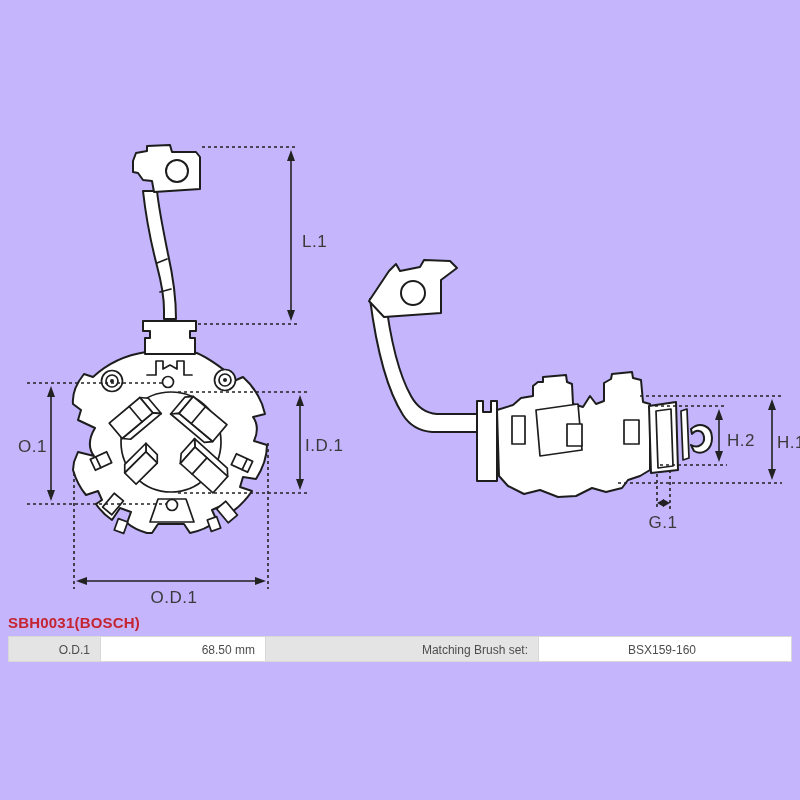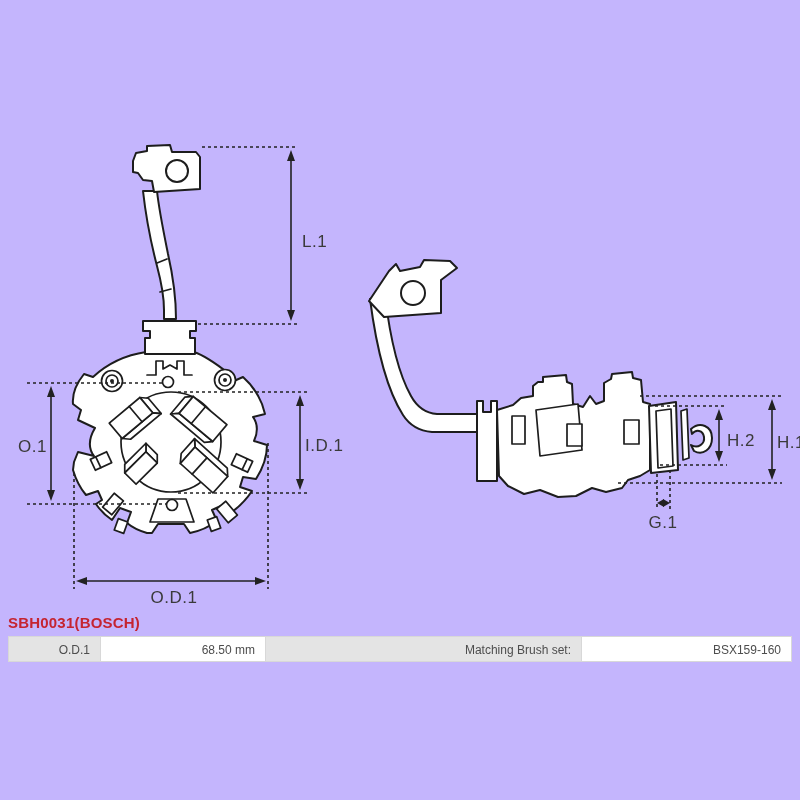--- a/index.html
+++ b/index.html
@@ -14,22 +14,22 @@
   .ah{fill:#222222;stroke:none;}
   .dim-text{font-family:"Liberation Sans",sans-serif;font-size:17px;fill:#3a3a3a;letter-spacing:0.5px;}
   .part-title{margin:4px 0 5px 8px;font-size:15px;font-weight:bold;color:#c52430;letter-spacing:0.2px;}
   .spec-row{display:flex;margin:0 8px;height:26px;line-height:24px;font-size:12px;color:#4d4d4d;}
   .cell{box-sizing:border-box;border:1px solid #d8d8d8;padding:1px 10px 1px 4px;text-align:right;white-space:nowrap;overflow:hidden;}
   .cell + .cell{margin-left:-1px;}
   .cell.label{background:#e4e4e4;}
   .cell.value{background:#ffffff;}
   .w1{width:93px;flex:none;}
   .w2{width:166px;flex:none;}
-  .w3{width:317px;flex:none;}
-  .w4{flex:1;}
+  .w3{width:274px;flex:none;}
+  .w4{flex:1;text-align:center;}
 </style>
 </head>
 <body>
 
 <div class="page">
 
   <svg width="800" height="610" viewBox="0 0 800 610">
 
     <g>
 

